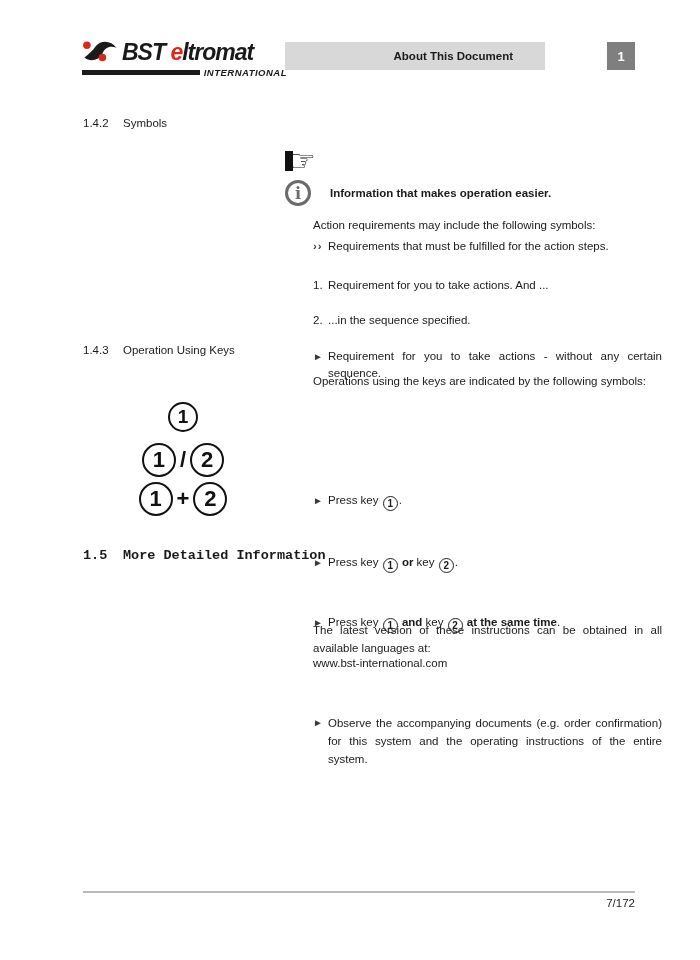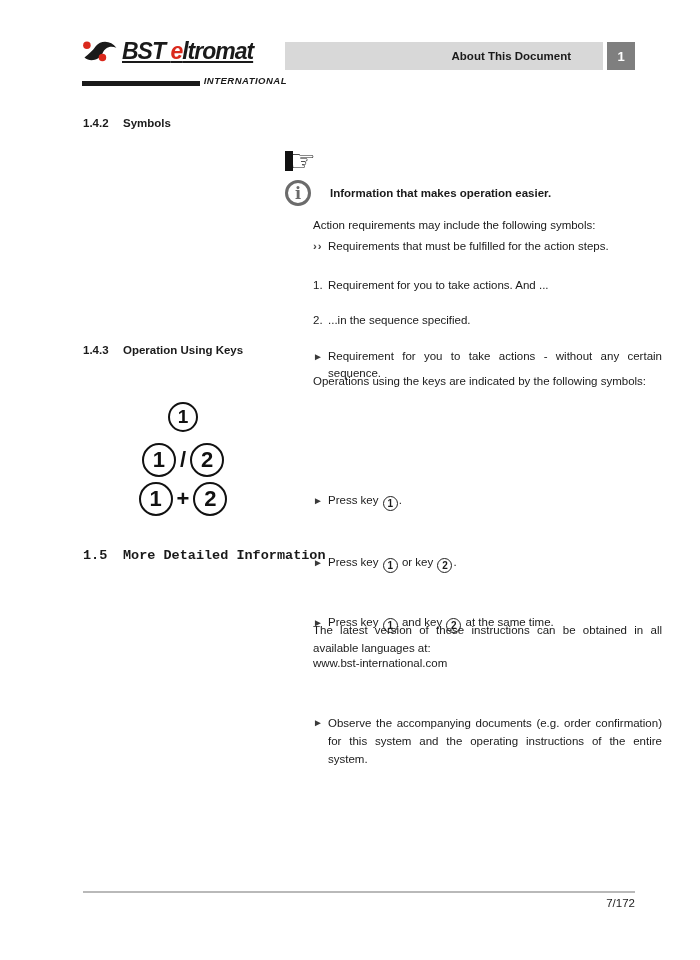--- a/index.html
+++ b/index.html
@@ -2,37 +2,37 @@
 <html><head>
 <meta charset="utf-8">
 <style>
   * { margin:0; padding:0; box-sizing:border-box; }
   html,body { background:#ffffff; }
   body { font-family:"Liberation Sans", sans-serif; color:#1a1a1a; }
   .page { position:relative; width:700px; height:960px; background:#fff; overflow:hidden; }
 
   
   .logo { position:absolute; left:82px; top:38px; width:205px; height:36px; }
-  .logo-row { display:flex; align-items:center; gap:4px;text-decoration:underline; }
+  .logo-row { display:flex; align-items:flex-end; gap:4px; }
   .logo-svg { width:36px; height:26px; flex:0 0 auto; }
   .logo-word { font-size:23px; font-weight:bold; font-style:italic; letter-spacing:-1px; white-space:nowrap; line-height:1; }
   .logo-word .red-e { color:#da291c; }
-  .logo-sub { display:flex; align-items:flex-end; margin-top:11px; }
+  .logo-sub { display:flex; align-items:center; margin-top:3px; }
   .logo-bar { height:5px; background:#1a1a1a; width:128px; margin-right:4px; }
   .logo-intl { font-size:9.5px; font-weight:bold; font-style:italic; letter-spacing:0.5px; white-space:nowrap; }
 
-  .hdr-band { position:absolute; left:285px; top:42px; width:318px; height:28px;
+  .hdr-band { position:absolute; left:285px; top:42px; width:260px; height:28px;
     background:#d8d8d8; display:flex; align-items:center; justify-content:flex-end;
     padding-right:32px; font-size:11.5px; font-weight:bold; }
   .hdr-num { position:absolute; left:607px; top:42px; width:28px; height:28px;
     background:#7f7f7f; color:#fff; display:flex; align-items:center; justify-content:center;
     font-size:13px; font-weight:bold; }
 
   
-  .h2 { position:absolute; left:83px; font-size:11.5px; font-weight:bold; white-space:nowrap; }
+  .h2 { position:absolute; left:83px; font-size:11.5px; font-weight:normal; white-space:nowrap; }
   .h2 .h-title { position:absolute; left:40px; }
   .h1 { position:absolute; left:83px; font-size:13.5px; font-weight:bold; white-space:nowrap;font-family:Liberation Mono, monospace; }
   .h1 .h-title { position:absolute; left:40px; }
 
   
   .body-col { position:absolute; left:285px; width:349px; font-size:11.5px; line-height:17px;margin-left:28px; }
   .just { text-align:justify; }
   .hang { padding-left:15px; position:relative; }
   .hang .marker { position:absolute; left:0; top:0; }
   .tri { color:#3a3a3a; font-size:10px; }
@@ -53,21 +53,21 @@
   .bigkey { border:2.4px solid #111; border-radius:50%; display:flex; align-items:center; justify-content:center;
     font-weight:bold; color:#111; background:#fff; }
   .bigkey.d30 { width:30px; height:30px; font-size:19px; }
   .bigkey.d34 { width:34px; height:34px; font-size:22px; }
   .keysep { font-size:22px; font-weight:bold; color:#111; padding:0 1px; }
 
   
   .ck { display:inline-flex; width:15px; height:15px; border:1.3px solid #222; border-radius:50%;
     align-items:center; justify-content:center; font-size:10px; font-weight:bold;
     vertical-align:-3px; margin:0 1px; }
-  .b { font-weight:normal; }
+  .b { font-weight:bold; }
 
   
   .ftr-line { position:absolute; left:83px; top:891px; width:552px; height:2px; background:#b9b9b9; }
   .ftr-row { position:absolute; left:83px; top:897px; width:552px; display:flex;
     justify-content:flex-end; align-items:baseline; gap:42px; font-size:11.5px; }
   .ftr-title { font-style:italic; }
 
   a.url { color:#1a1a1a; text-decoration:none; }
 </style>
 </head>

